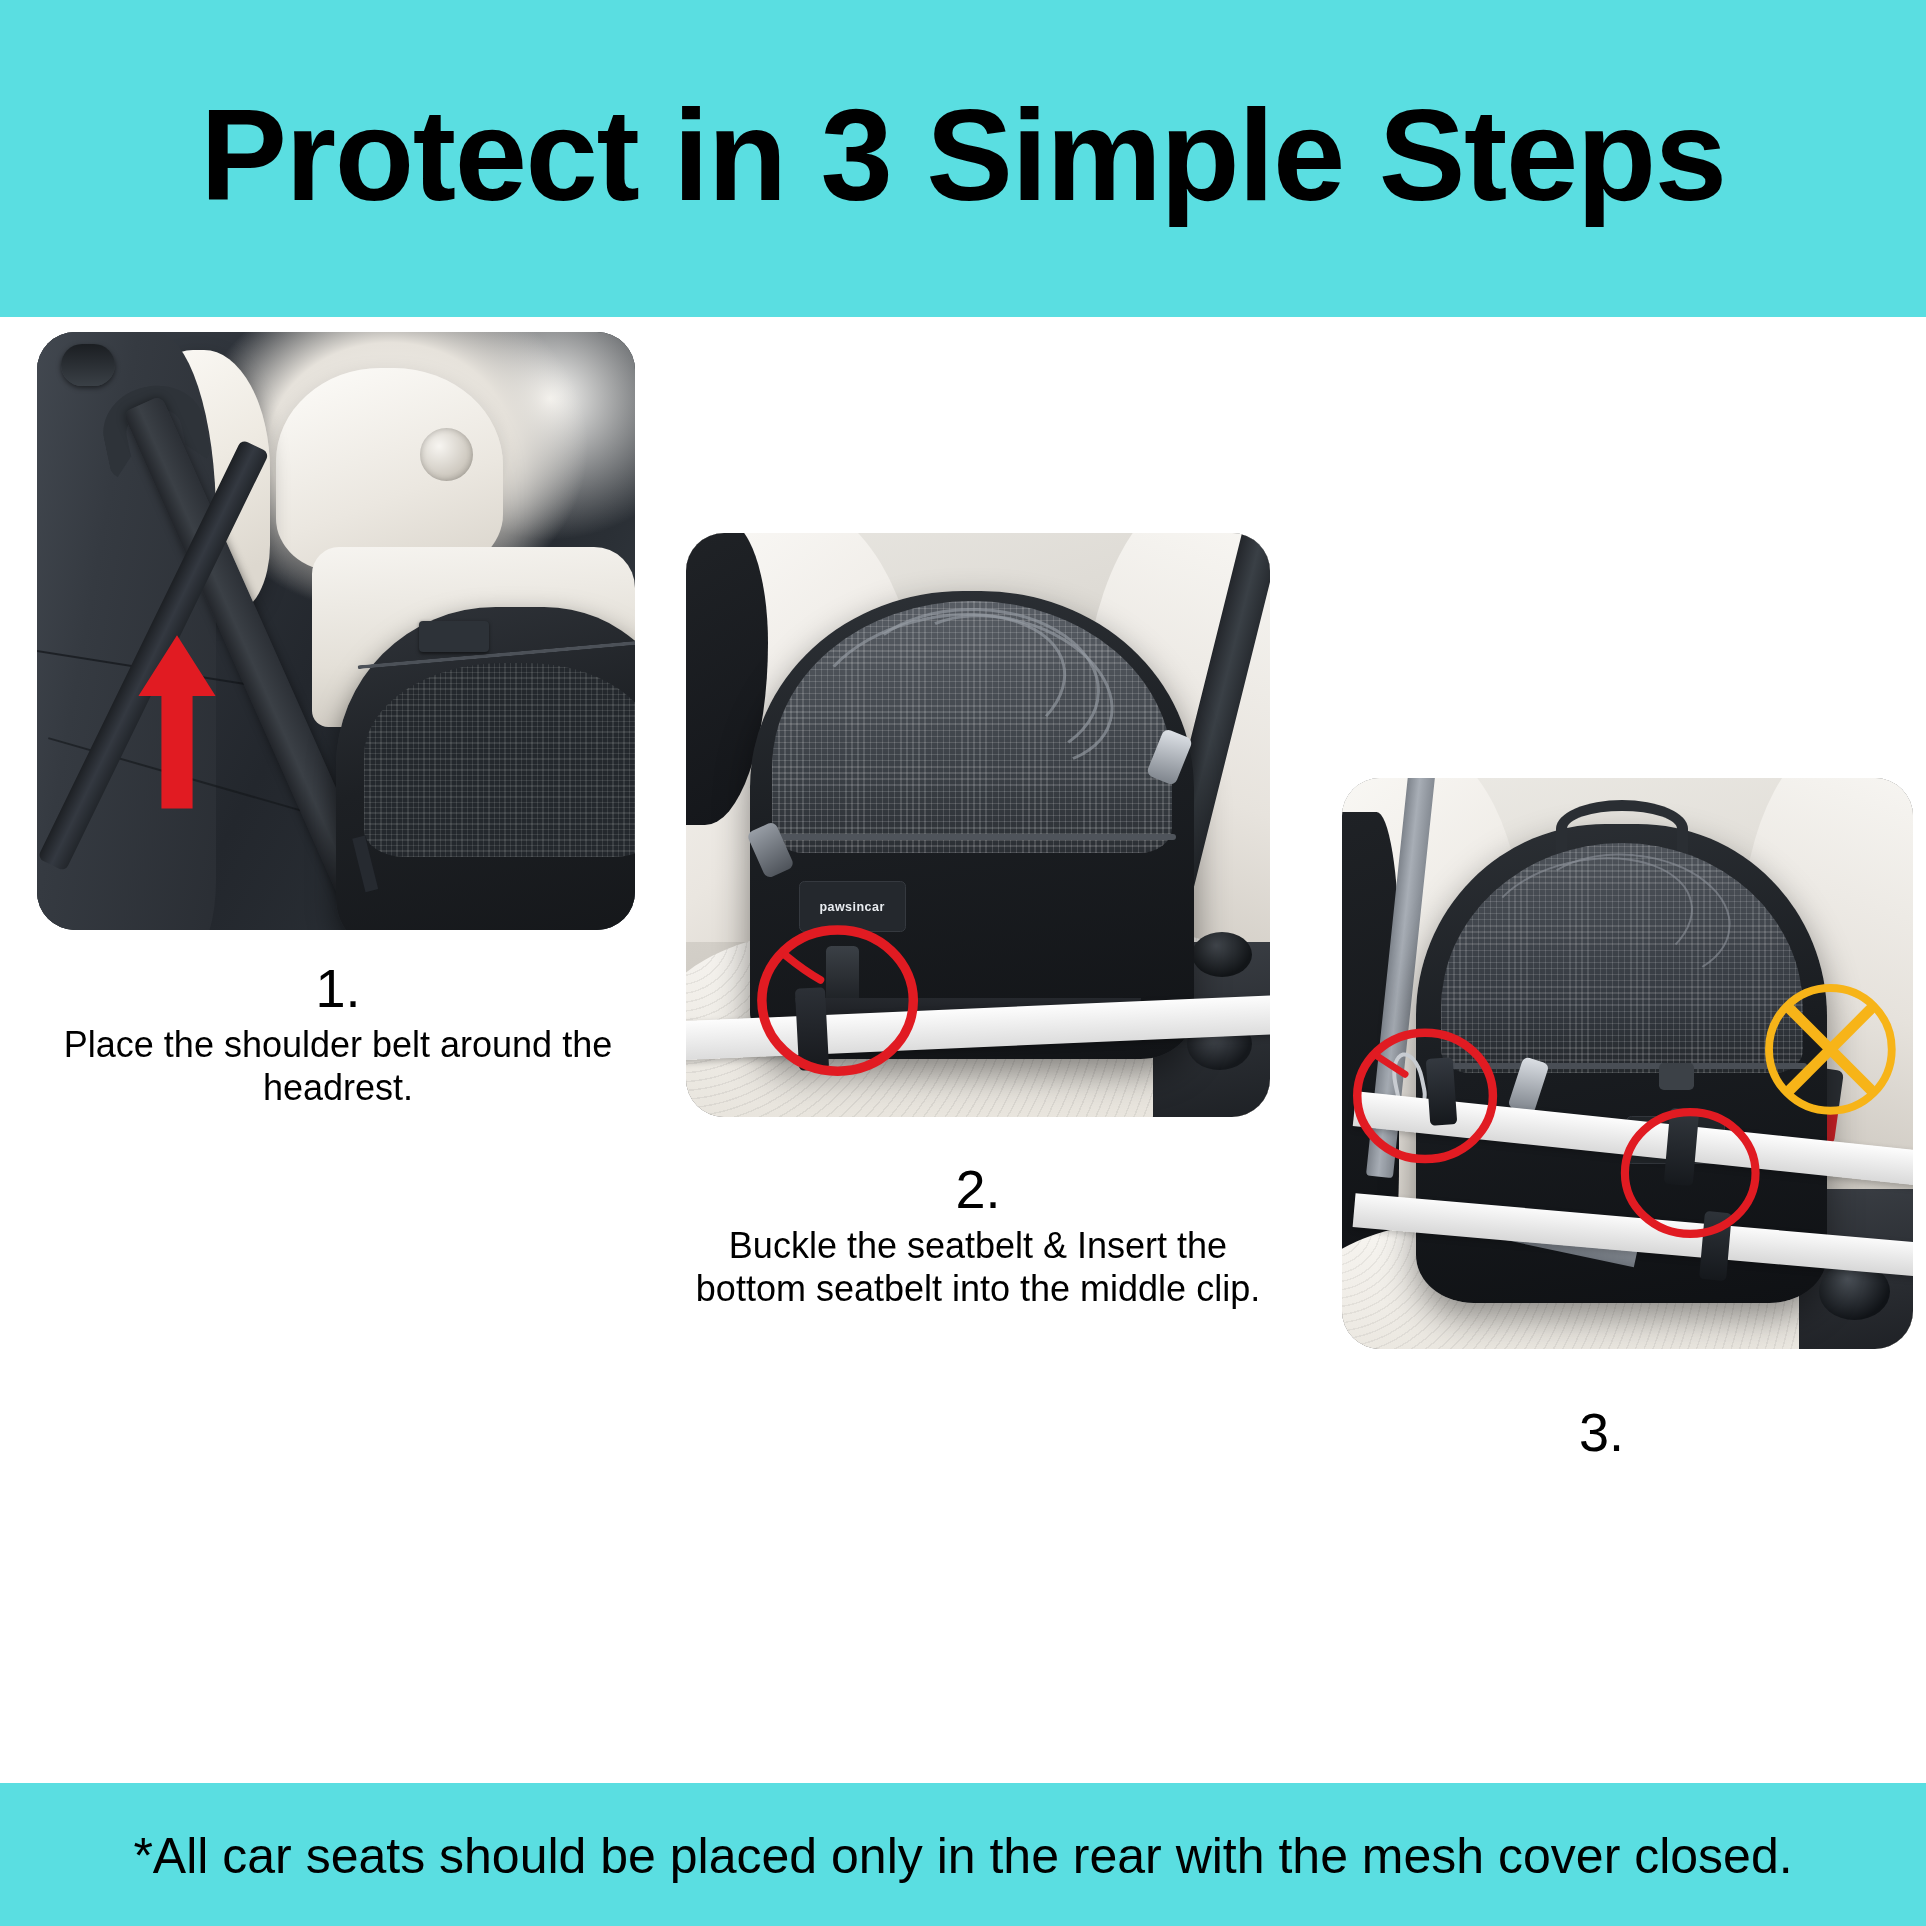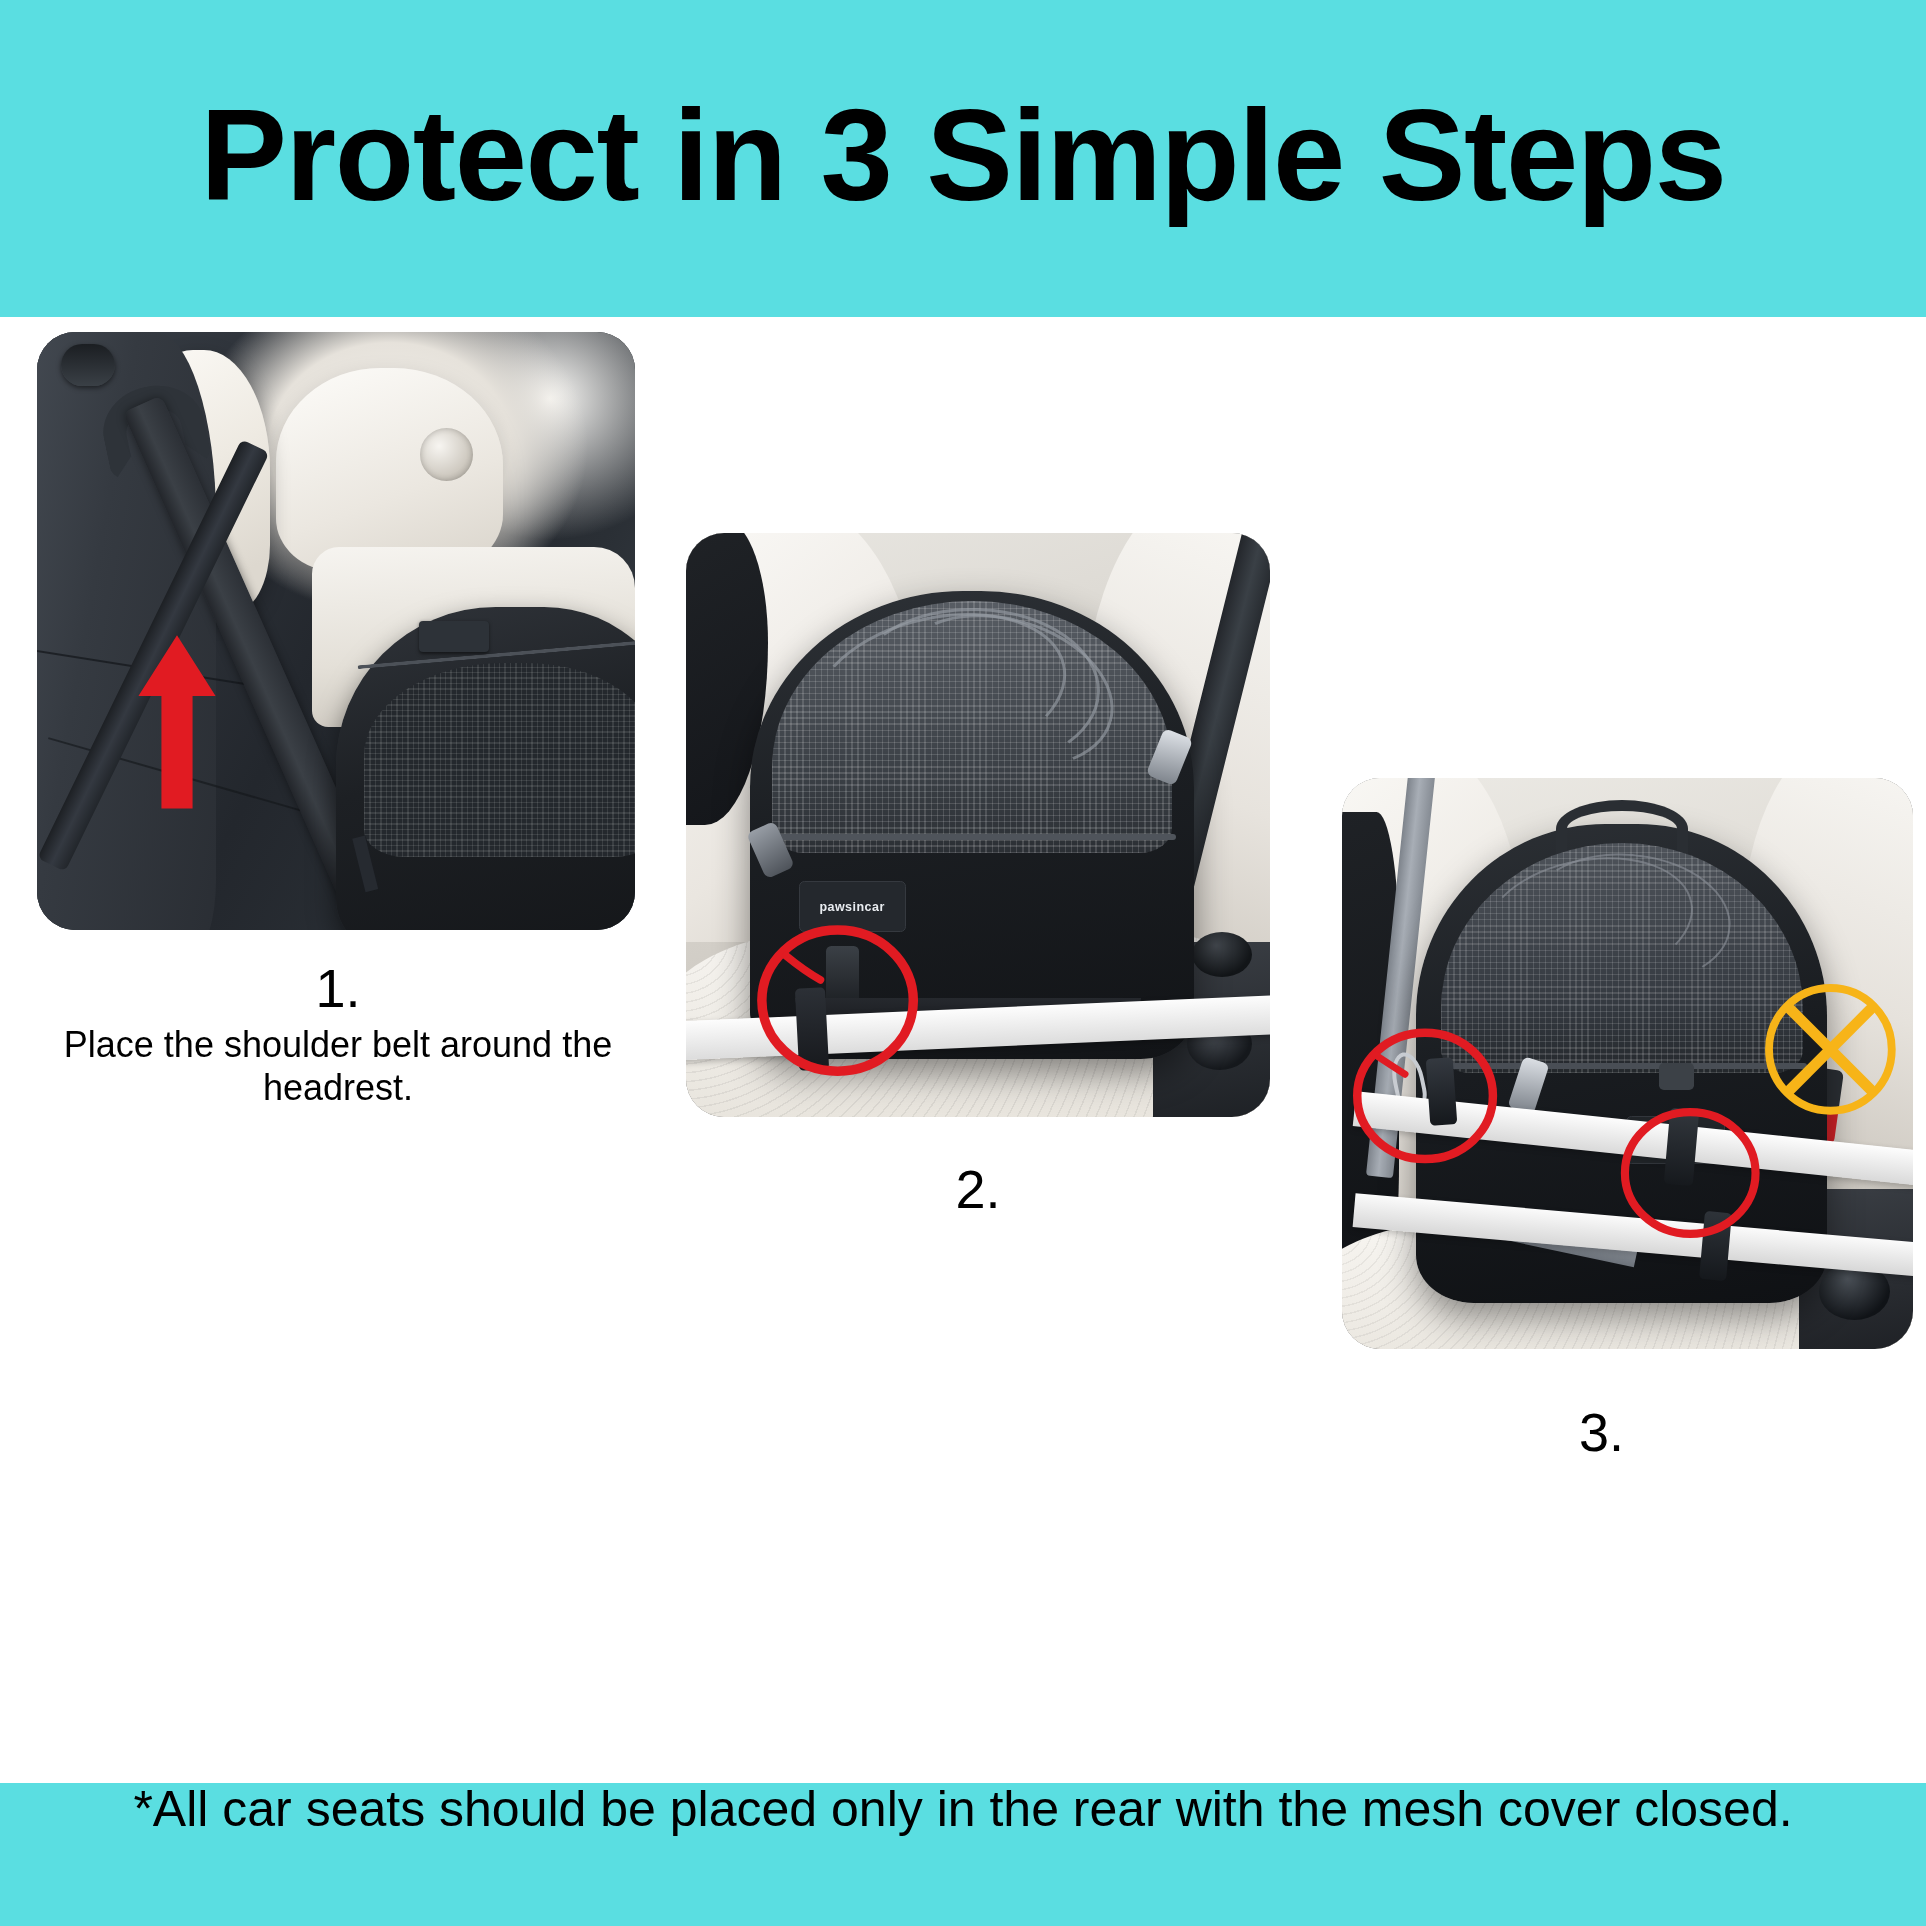--- a/index.html
+++ b/index.html
@@ -41,20 +41,21 @@
   }
 
   
   .footer-band {
     position: absolute;
     left: 0; top: 1783px;
     width: 1926px;
     height: 143px;
     background: #5ADEE1;
     display: flex;
+    align-items: center;
     justify-content: center;
   }
   .footer-note {
     font-size: 50px;
     font-weight: 400;
     color: #000000;
     white-space: nowrap;
     line-height: 1;
     transform: translateY(1.4px);
   }
@@ -549,20 +550,21 @@
 
       <svg class="mark" style="left:11%; top:66%; width:30%; height:28%;" viewBox="0 0 200 190">
         <ellipse cx="100" cy="96" rx="88" ry="82" fill="none" stroke="#E11B22" stroke-width="11"></ellipse>
         <path d="M40 44 Q 62 62 80 72" fill="none" stroke="#E11B22" stroke-width="9" stroke-linecap="round"></path>
       </svg>
     </div>
   </div>
 
   <div class="caption cap2">
     <span class="step-no">2.</span>
+    <span class="step-text">Buckle the seatbelt &amp; Insert the bottom seatbelt into the middle clip.</span>
   </div>
 
   <div class="panel p3">
     <div class="scene">
       <div class="backdrop"></div>
       <div class="seat-left"></div>
       <div class="seat-right"></div>
       <div class="dark-left"></div>
       <div class="seat-bottom"></div>
       <div class="console"></div>

